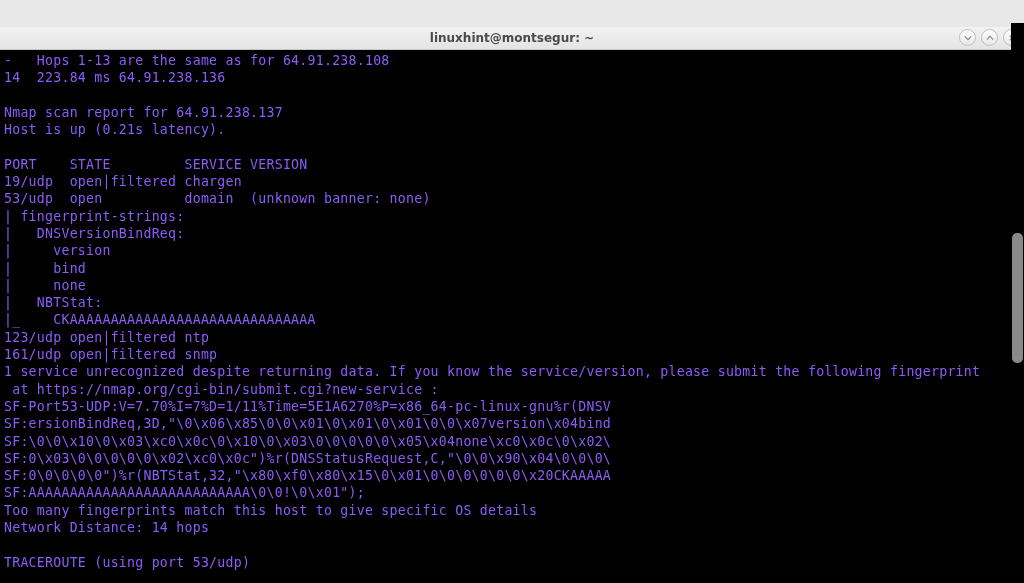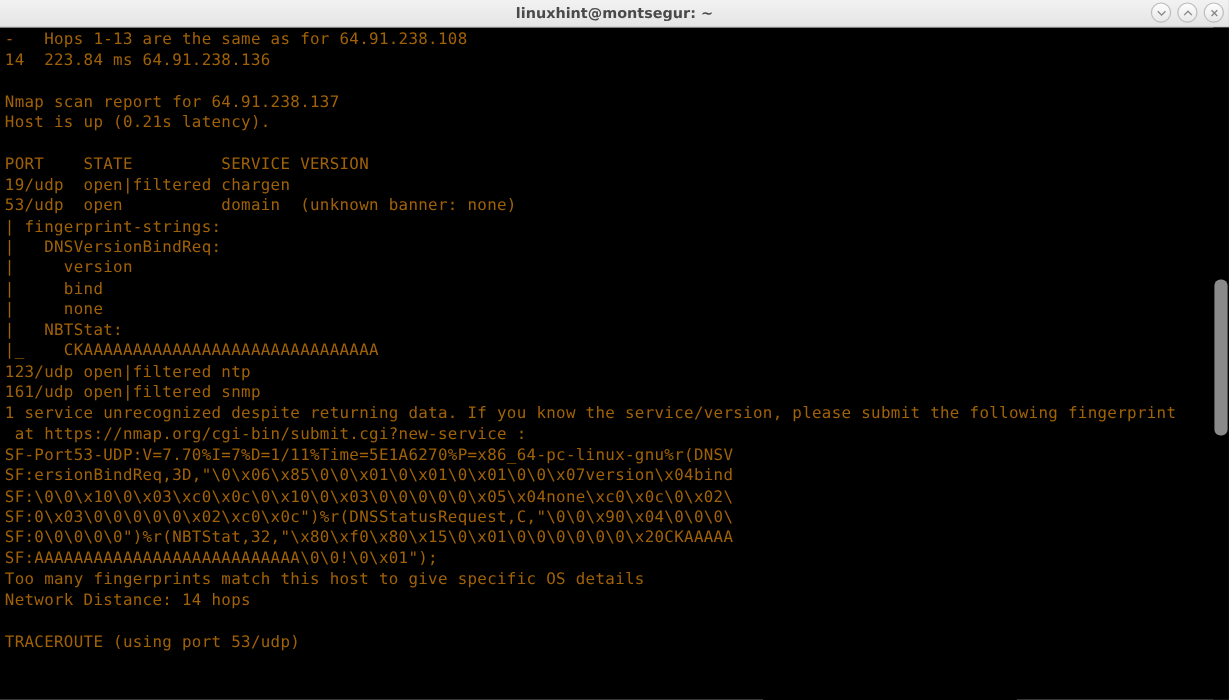--- a/index.html
+++ b/index.html
@@ -21,20 +21,21 @@
       height: 23px;
       background: linear-gradient(to bottom, #f2f2f2 0%, #e4e4e4 100%);
       border-bottom: 1px solid #c5c5c5;
       display: flex;
       align-items: center;
       justify-content: center;
       position: relative;
       font-family: "DejaVu Sans", "Liberation Sans", sans-serif;
       font-size: 12px;
       color: #555;
+      margin-top: 27px;
     }
     .titlebar-title {
       font-weight: bold;
       color: #4a4a4a;
     }
     .titlebar-buttons {
       position: absolute;
       right: 4px;
       top: 2px;
       display: flex;
@@ -55,21 +56,21 @@
       line-height: 1;
     }
     .titlebar-btn svg {
       width: 8px;
       height: 8px;
     }
     .terminal-area {
       flex: 1;
       background: #000000;
       padding: 2px 4px;
-      color: #a16207;
+      color: #8b5cf6;
       overflow: hidden;
       position: relative;
       font-size: 13.2px;
       line-height: 17.3px;
       white-space: pre;
       letter-spacing: 0.02em;
     }
     .scrollbar-track {
       position: absolute;
       right: 0;

